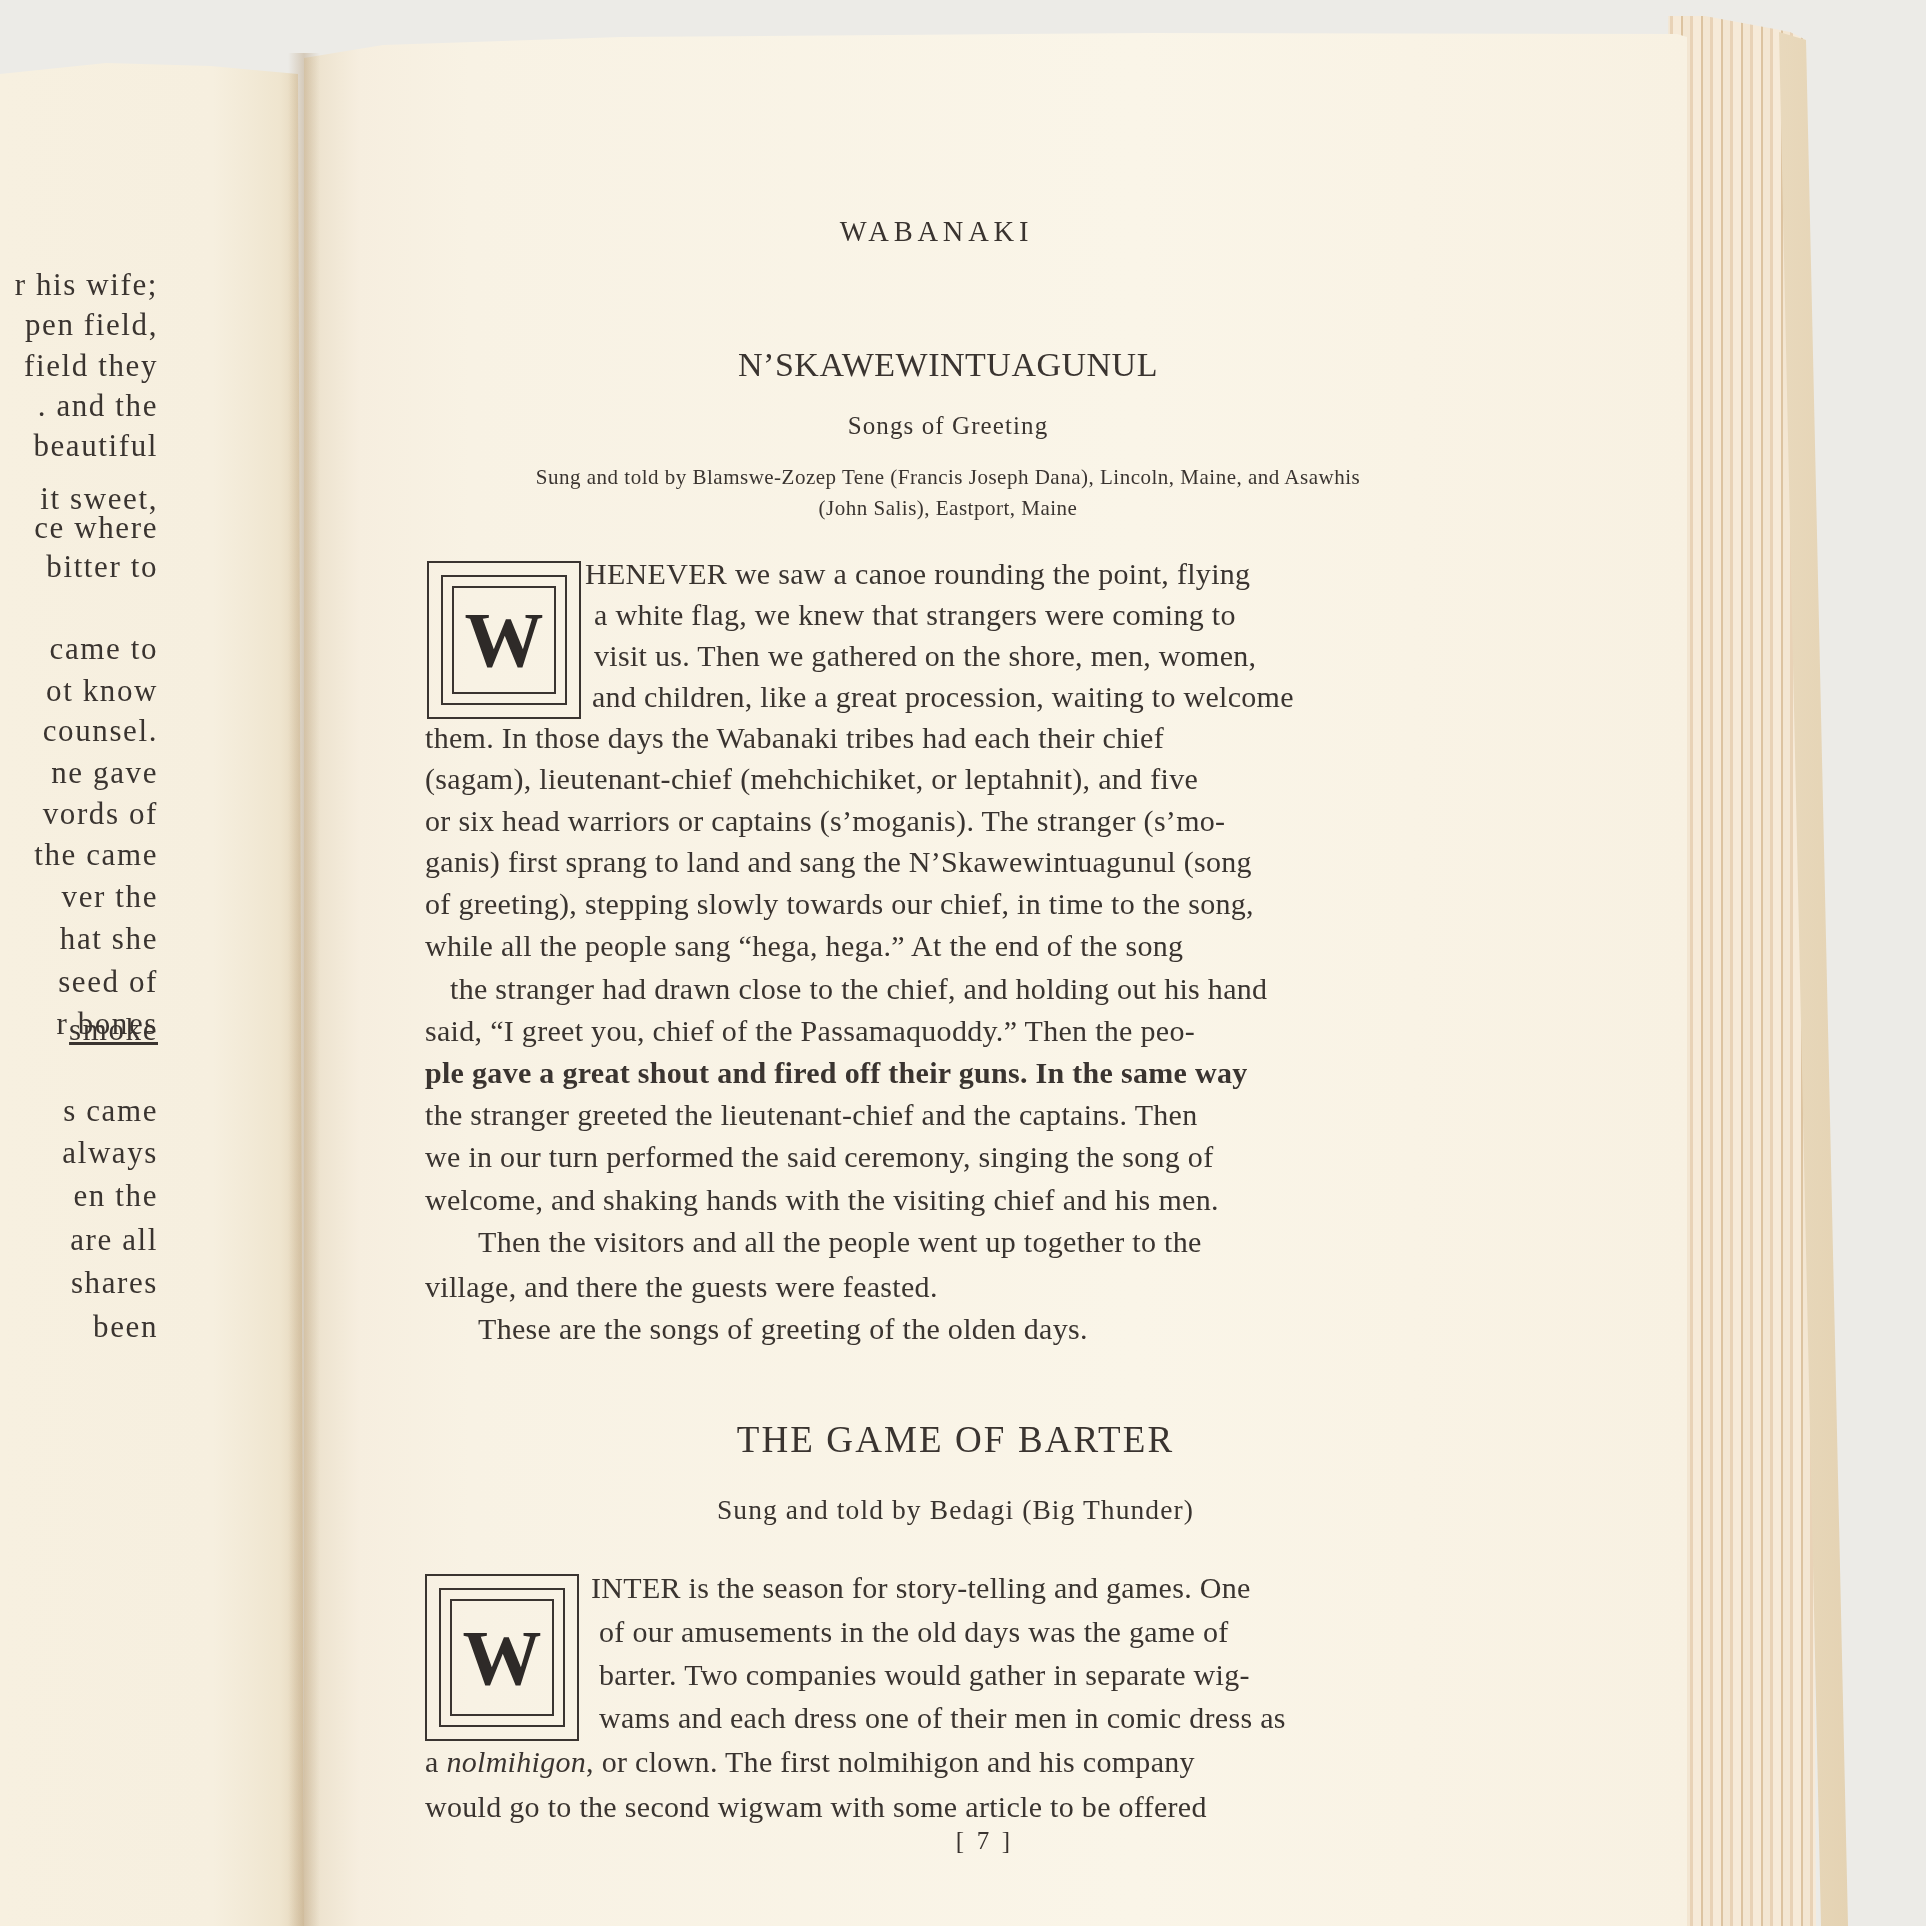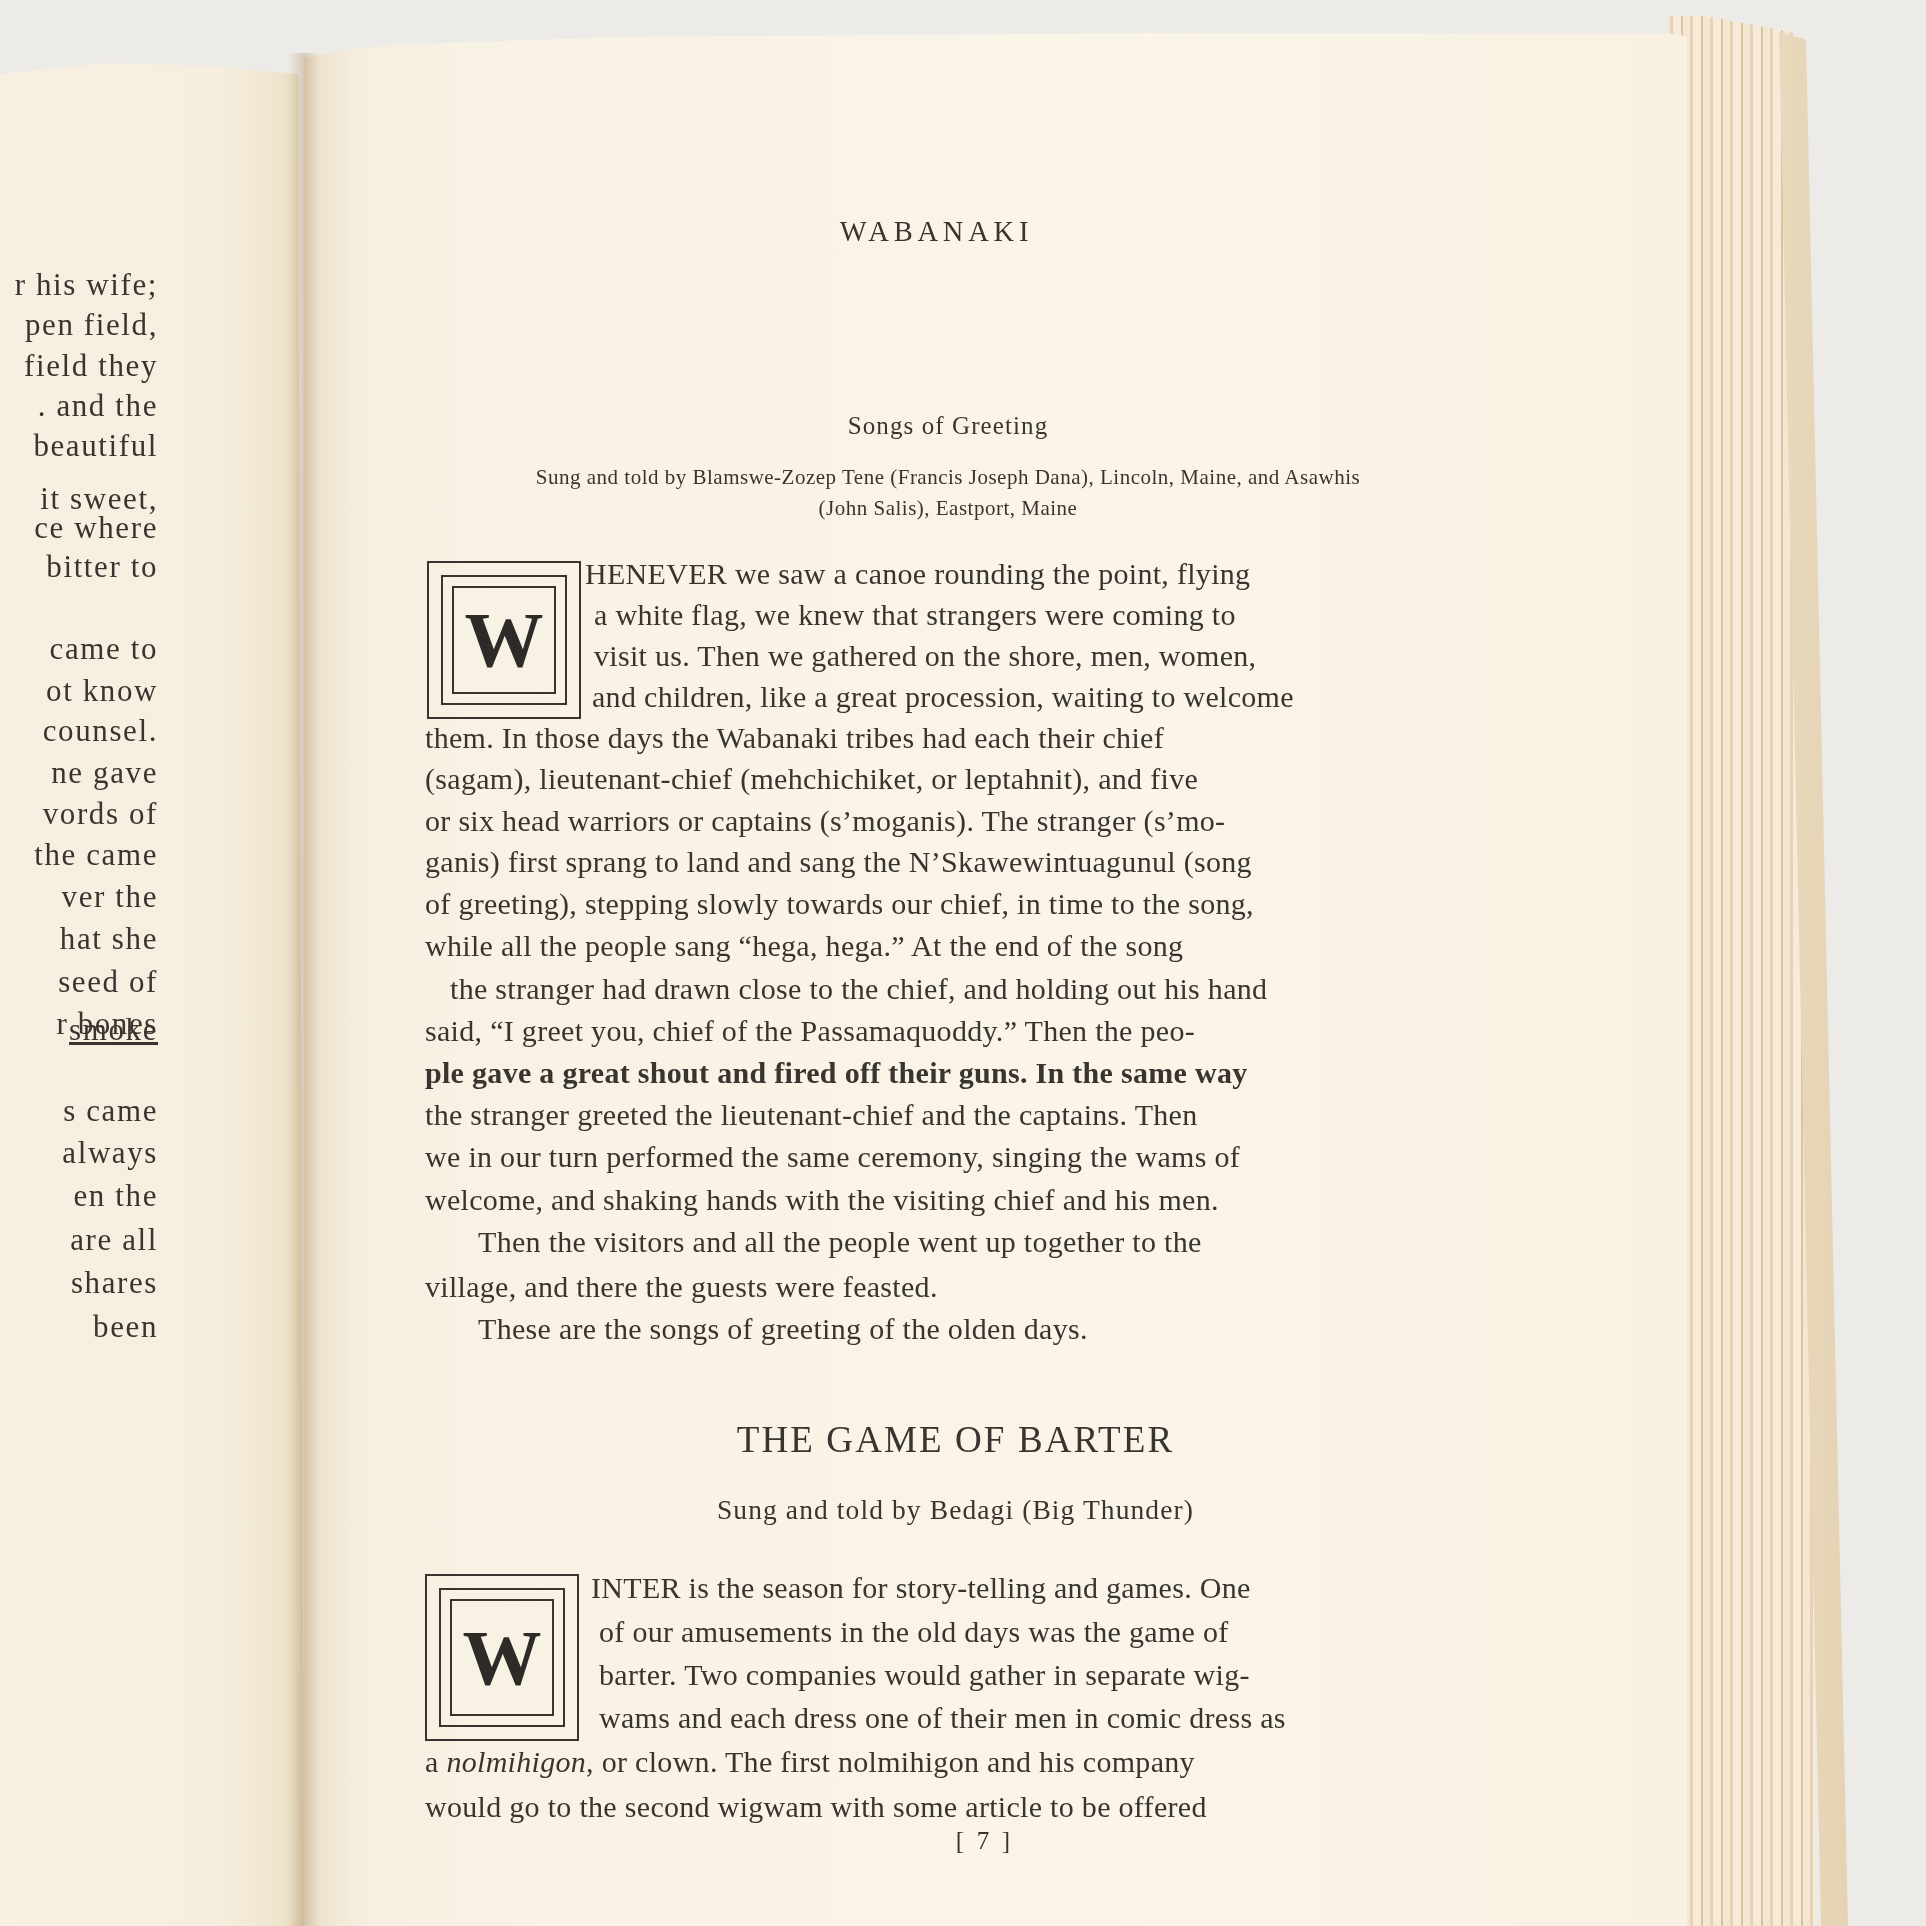--- a/index.html
+++ b/index.html
@@ -112,20 +112,21 @@
       </div>
   </div>
   <div class="stack"></div>
   <div class="stack-edge"></div>
   <div class="right-page"></div>
   <div class="gutter-shadow"></div>
 
   <div class="content">
     <div class="center running-head">WABANAKI</div>
 
+    <div class="center title1">N’SKAWEWINTUAGUNUL</div>
     <div class="center subtitle1">Songs of Greeting</div>
     <div class="center attrib l1">Sung and told by Blamswe-Zozep Tene (Francis Joseph Dana), Lincoln, Maine, and Asawhis</div>
     <div class="center attrib l2">(John Salis), Eastport, Maine</div>
 
     <div class="dropcap" style="left:427px; top:561px; width:154px; height:158px;">
       <div class="inner">
         <div class="inner2">W</div>
       </div>
     </div>
     <div id="section1-lines">
@@ -136,21 +137,21 @@
         <div class="body-line" style="left: 425px; top: 721px;">them.  In those days the Wabanaki tribes had each their chief</div>
         <div class="body-line" style="left: 425px; top: 762px;">(sagam), lieutenant-chief (mehchichiket, or leptahnit), and five</div>
         <div class="body-line" style="left: 425px; top: 804px;">or six head warriors or captains (s’moganis).  The stranger (s’mo-</div>
         <div class="body-line" style="left: 425px; top: 845px;">ganis) first sprang to land and sang the N’Skawewintuagunul (song</div>
         <div class="body-line" style="left: 425px; top: 887px;">of greeting), stepping slowly towards our chief, in time to the song,</div>
         <div class="body-line" style="left: 425px; top: 929px;">while all the people sang “hega, hega.”  At the end of the song</div>
         <div class="body-line" style="left: 450px; top: 972px;">the stranger had drawn close to the chief, and holding out his hand</div>
         <div class="body-line" style="left: 425px; top: 1014px;">said, “I greet you, chief of the Passamaquoddy.”  Then the peo-</div>
         <div class="body-line" style="left: 425px; top: 1056px; font-weight: bold;">ple gave a great shout and fired off their guns.  In the same way</div>
         <div class="body-line" style="left: 425px; top: 1098px;">the stranger greeted the lieutenant-chief and the captains.  Then</div>
-        <div class="body-line" style="left: 425px; top: 1140px;">we in our turn performed the same ceremony, singing the wams of</div>
+        <div class="body-line" style="left: 425px; top: 1140px;">we in our turn performed the said ceremony, singing the song of</div>
         <div class="body-line" style="left: 425px; top: 1183px;">welcome, and shaking hands with the visiting chief and his men.</div>
         <div class="body-line" style="left: 478px; top: 1225px;">Then the visitors and all the people went up together to the</div>
         <div class="body-line" style="left: 425px; top: 1270px;">village, and there the guests were feasted.</div>
         <div class="body-line" style="left: 478px; top: 1312px;">These are the songs of greeting of the olden days.</div>
       </div>
 
     <div class="center title2">THE  GAME  OF  BARTER</div>
     <div class="center subtitle2">Sung and told by Bedagi (Big Thunder)</div>
 
     <div class="dropcap" style="left:425px; top:1574px; width:154px; height:167px;">

